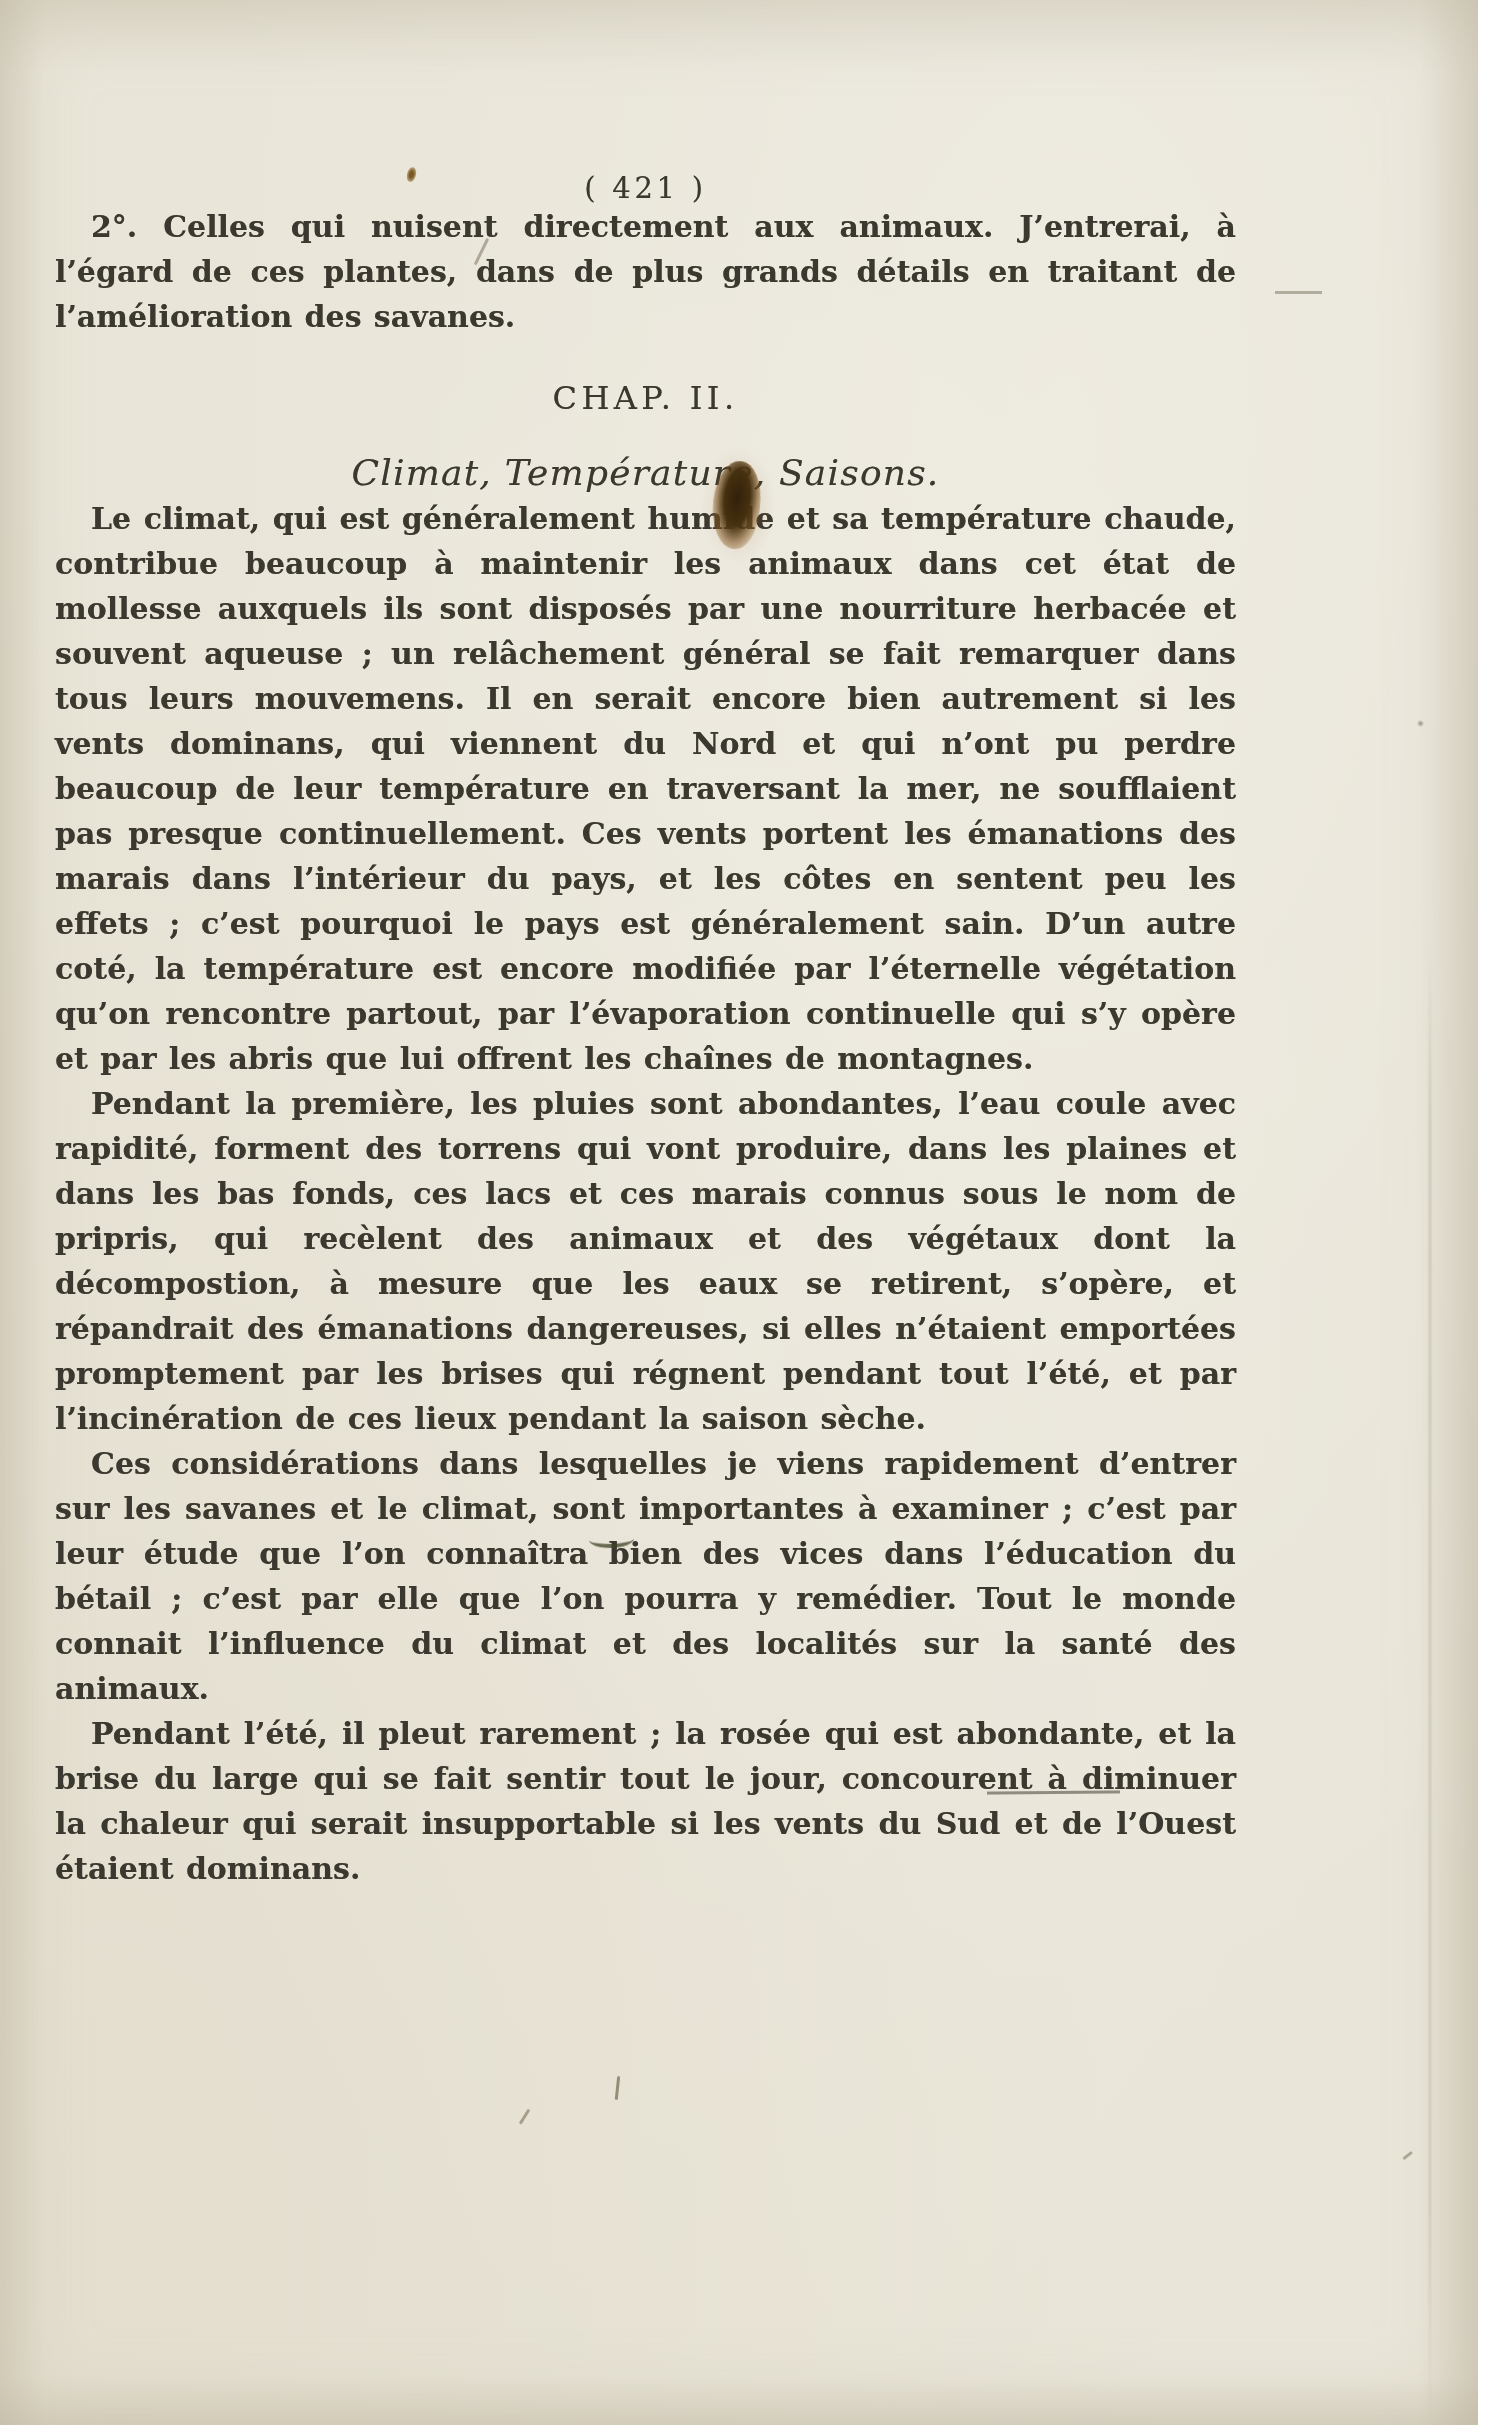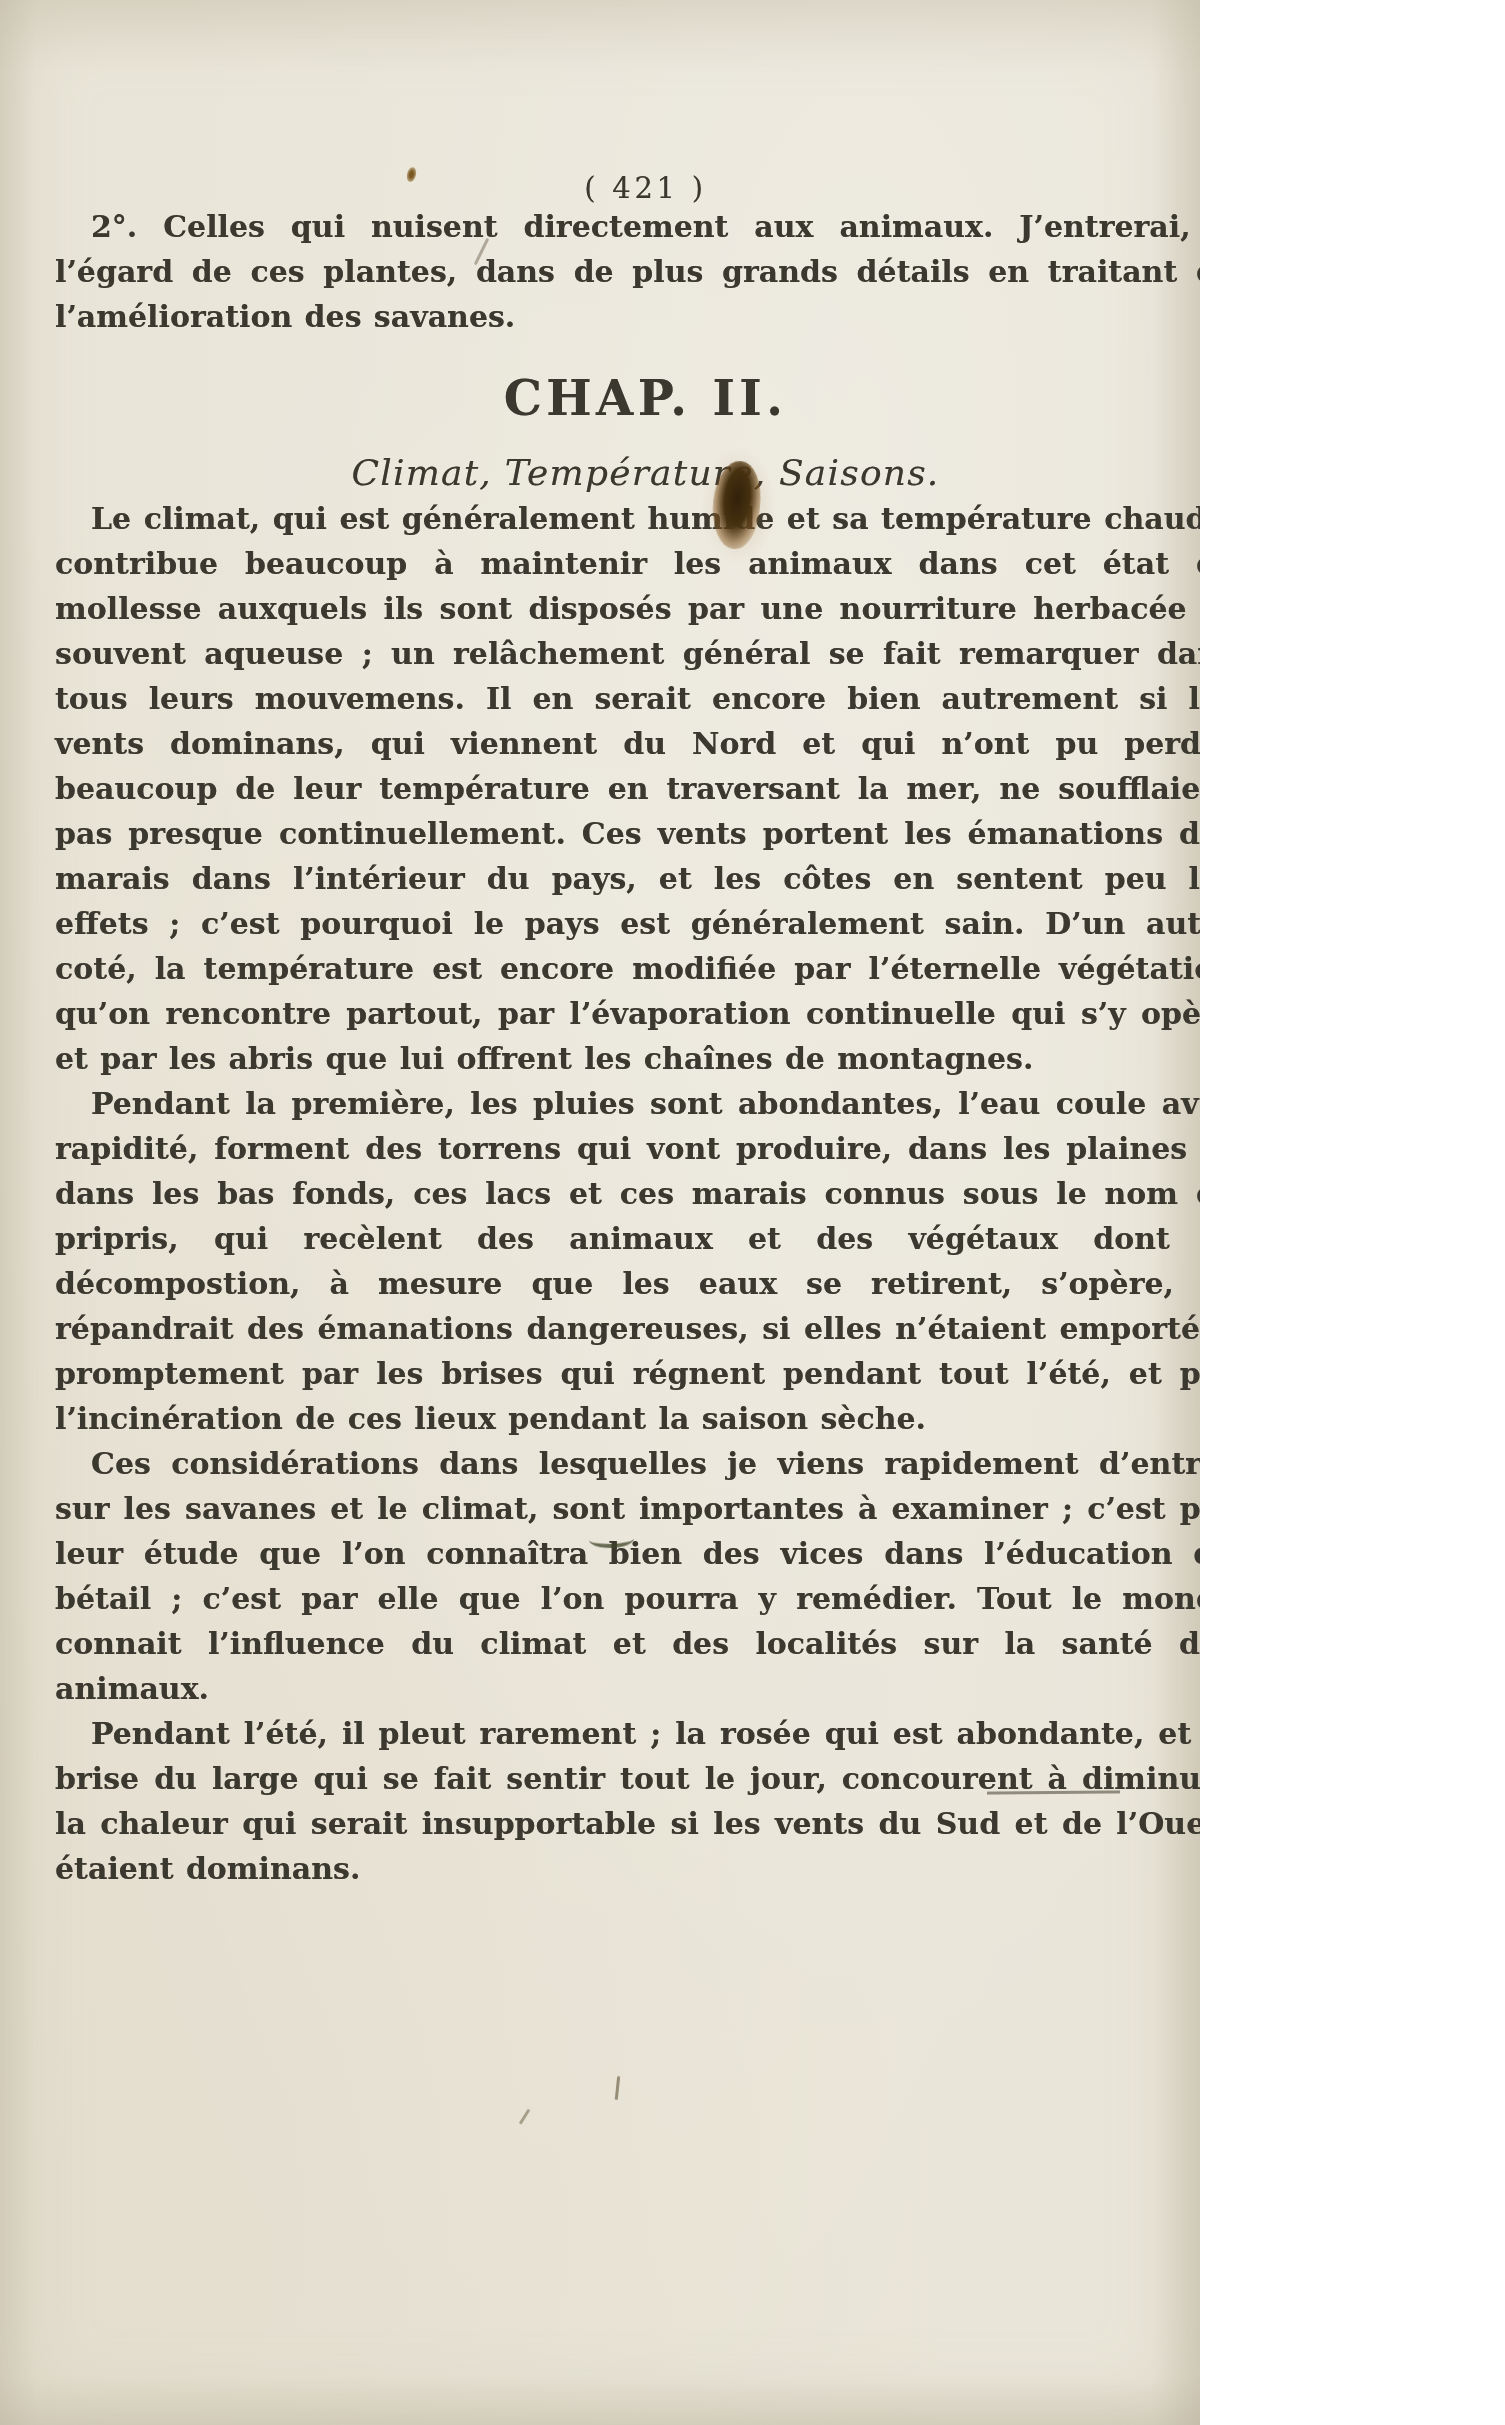--- a/index.html
+++ b/index.html
@@ -4,21 +4,21 @@
 <style>
   html, body {
     margin: 0;
     padding: 0;
     width: 1506px;
     height: 2426px;
     overflow: hidden;
   }
   .page {
     position: relative;
-    width: 1200px;
+    width: 1478px;
     height: 2426px;
     overflow: hidden;
     background:
       radial-gradient(ellipse at 72% 18%, rgba(255,255,255,0.22), transparent 60%),
       radial-gradient(ellipse at 8% 92%, rgba(208,198,172,0.22), transparent 55%),
       radial-gradient(ellipse at 50% 55%, rgba(255,255,255,0.10), transparent 70%),
       linear-gradient(90deg, rgba(188,180,158,0.28) 0, rgba(188,180,158,0) 3%, rgba(188,180,158,0) 96%, rgba(178,168,144,0.32) 100%),
       linear-gradient(0deg, rgba(188,180,158,0.30) 0, rgba(188,180,158,0) 2%, rgba(188,180,158,0) 97%, rgba(198,190,168,0.24) 100%),
       #e9e5d8;
     box-shadow: inset 0 0 87px rgba(172,162,138,0.35);
@@ -46,23 +46,23 @@
     text-align: justify;
     text-indent: 36px;
     text-shadow: 0 0 0.6px rgba(59,56,48,0.45);
     word-spacing: 1.9px;
     font-weight: bold;
   }
   .intro   { margin-top: 16px; }
   .chap {
     margin: 41px 0 0 0;
     text-align: center;
-    font-size: 48px;
+    font-size: 32px;
     line-height: 37px;
-    font-weight: bold;
+    font-weight: normal;
     letter-spacing: 4.4px;
     text-shadow: 0 0 0.6px rgba(59,56,48,0.5);
   }
   .subtitle {
     margin: 32px 0 0 0;
     text-align: center;
     font-style: italic;
     font-weight: normal;
     font-size: 36px;
     line-height: 47px;

